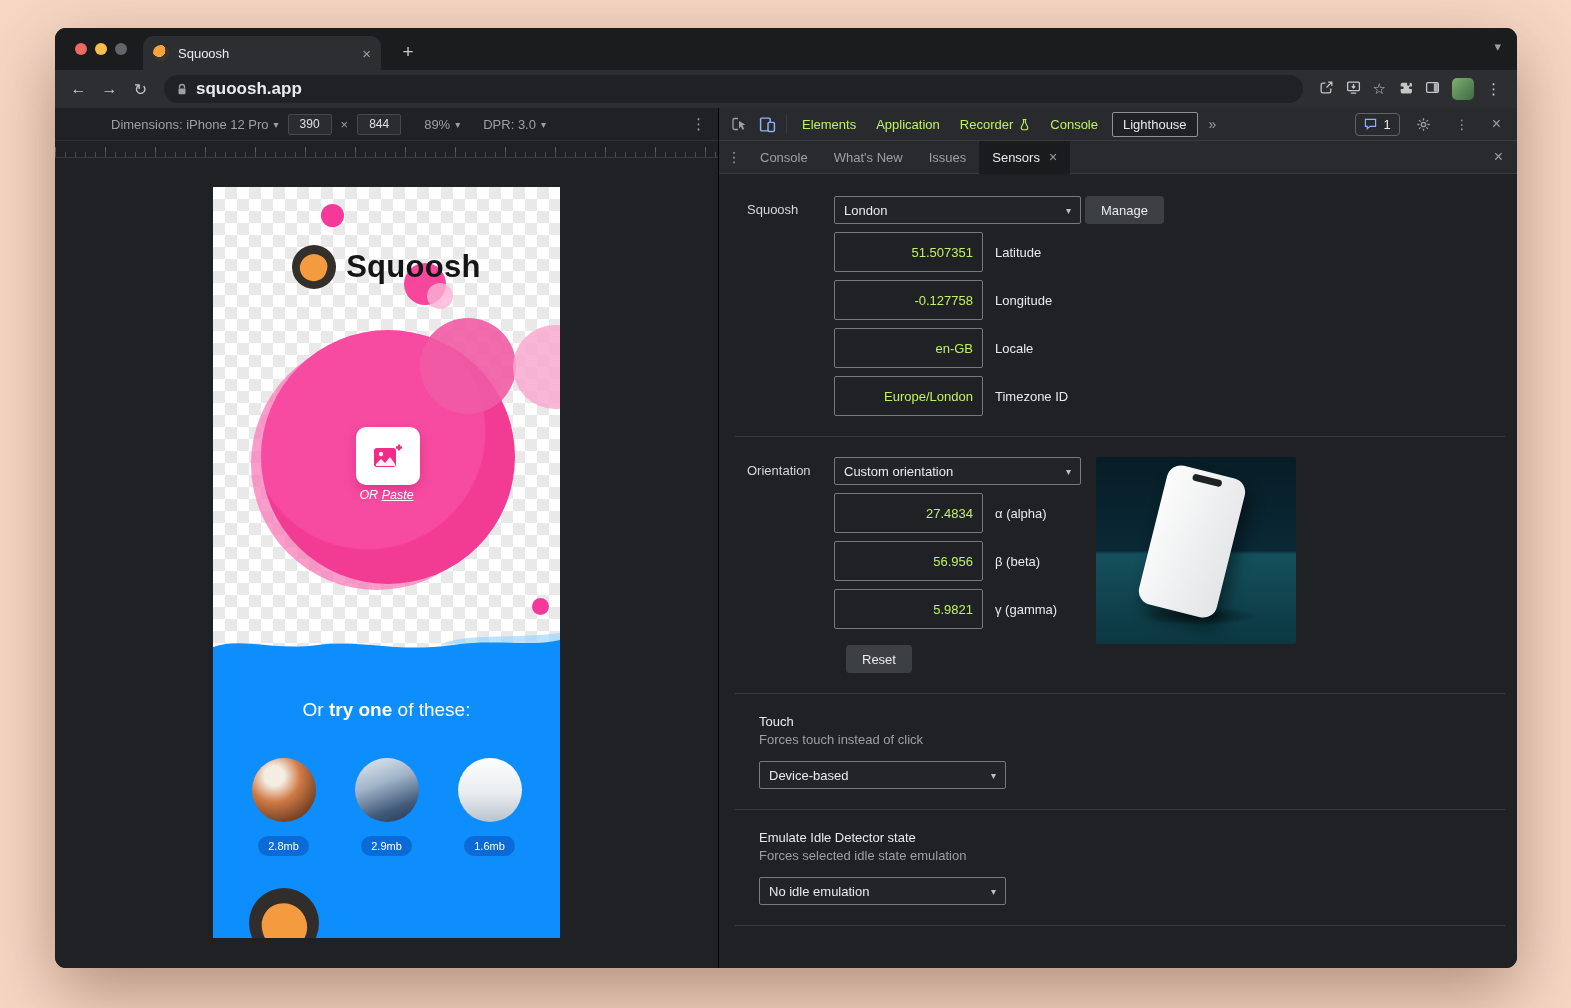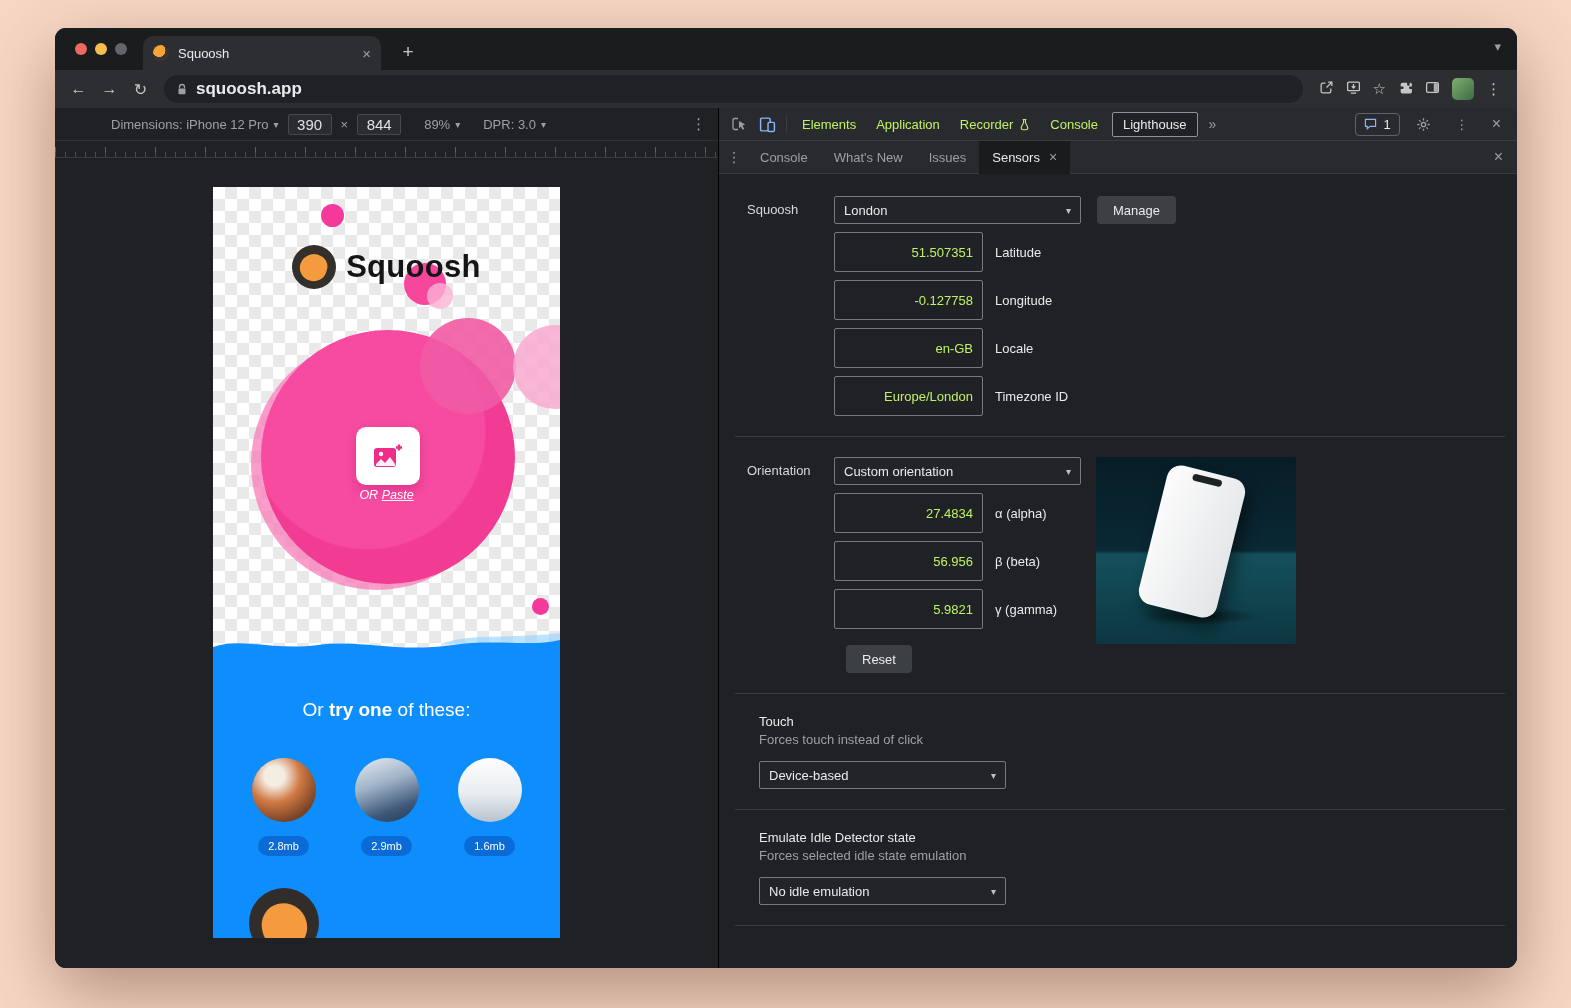--- a/index.html
+++ b/index.html
@@ -39,21 +39,21 @@
 
   
   .content{position:absolute;top:80px;left:0;right:0;bottom:0;display:flex;justify-content:center;}
   .left-pane{width:663px;background:#202124;position:relative;}
 
   .emu-toolbar{height:33px;display:flex;align-items:center;gap:9px;padding:0 12px 0 56px;
                color:#9aa0a6;font-size:13px;border-bottom:1px solid #303134;}
   .emu-item{display:flex;align-items:center;gap:5px;white-space:nowrap;}
   .caret{font-size:10px;color:#9aa0a6;}
   .dim-input{width:44px;height:21px;background:#2b2c2f;border:1px solid #47484b;border-radius:2px;
-             color:#dfe1e5;text-align:center;font-size:15px;font-family:"Liberation Sans",sans-serif;}
+             color:#dfe1e5;text-align:center;font-size:12px;font-family:"Liberation Sans",sans-serif;}
   .emu-kebab{margin-left:auto;color:#9aa0a6;font-size:15px;}
   .ruler{height:17px;border-bottom:1px solid #3a3b3e;
          background-image:
            repeating-linear-gradient(90deg,#4a4c4f 0 1px,transparent 1px 10px),
            repeating-linear-gradient(90deg,#5a5c5f 0 1px,transparent 1px 50px);
          background-size:100% 5px,100% 10px;background-position:0 100%,0 100%;background-repeat:no-repeat;}
 
   
   .screen{width:347px;height:751px;margin:29px auto 0;position:relative;overflow:hidden;
           background-color:#fff;
@@ -117,21 +117,21 @@
                 padding:0 2px;flex:0 0 33px;}
   .drawer-kebab{color:#9aa0a6;width:26px;text-align:center;font-size:14px;}
   .drawer-tab{padding:0 13px;height:33px;display:flex;align-items:center;gap:9px;color:#9aa0a6;white-space:nowrap;}
   .drawer-tab.active{background:#1a1b1d;color:#e8eaed;}
   .drawer-tab .x{color:#9aa0a6;font-size:14px;}
   .drawer-close{margin-left:auto;color:#9aa0a6;font-size:16px;padding:0 12px;}
 
   .sensors{flex:1;position:relative;padding:22px 12px 0 28px;overflow:hidden;}
   .sec{display:flex;}
   .sec-label{width:87px;color:#d5d7da;padding-top:6px;flex:0 0 87px;}
-  .ctl-row{display:flex;align-items:center;gap:16px;}
+  .ctl-row{display:flex;align-items:center;gap:4px;}
   .dt-select{width:247px;height:28px;background:#222427;border:1px solid #77797c;border-radius:2px;
              display:flex;align-items:center;justify-content:space-between;padding:0 9px;color:#e8eaed;}
   .dt-select .caret{color:#bdc1c6;}
   .btn{background:#3c4043;color:#e8eaed;border:none;height:28px;padding:0 16px;border-radius:4px;
        font-size:13px;font-family:"Liberation Sans",sans-serif;}
   .field-row{display:flex;align-items:center;gap:12px;margin-top:8px;}
   .dt-input{width:149px;height:40px;background:#202124;border:1px solid #77797c;border-radius:2px;
             color:#bef264;text-align:right;padding:0 9px;font-size:13px;font-family:"Liberation Sans",sans-serif;}
   .field-label{color:#e8eaed;}
   .divider{height:1px;background:#3a3b3e;margin:20px 0 20px -12px;}

